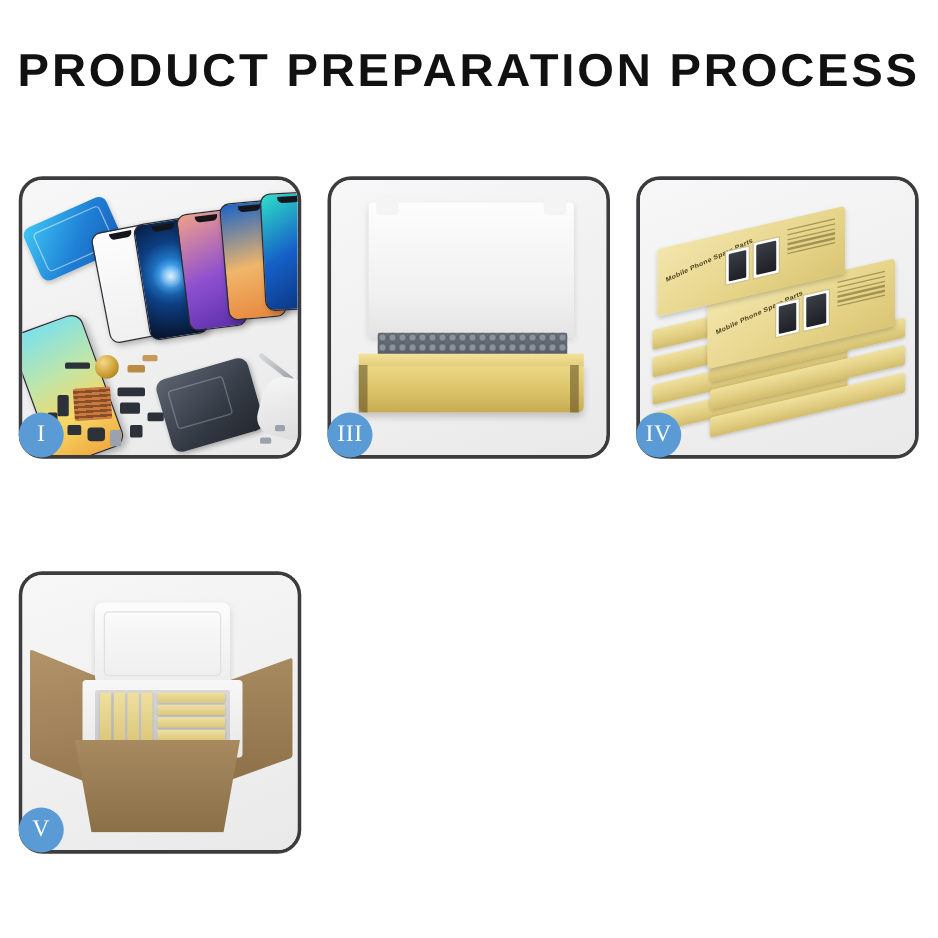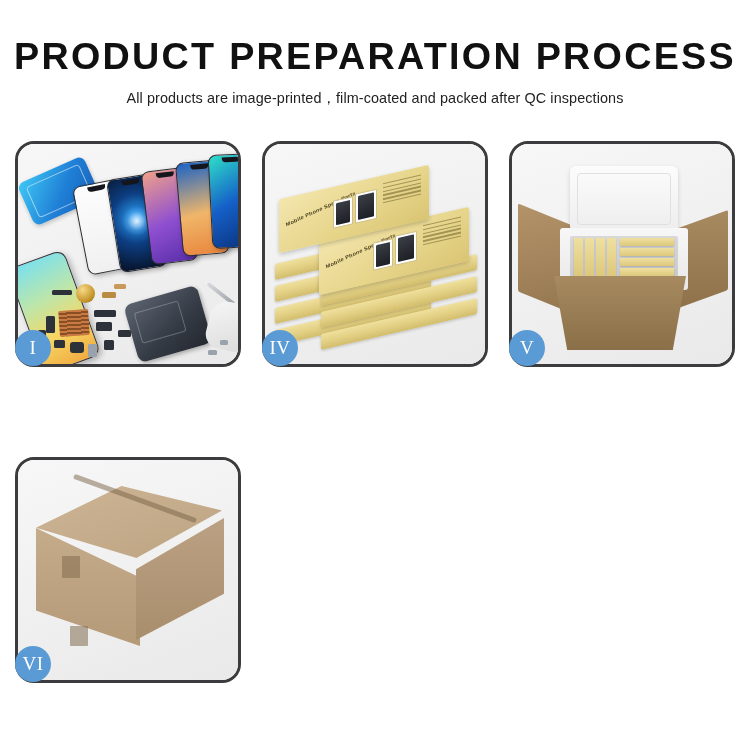--- a/index.html
+++ b/index.html
@@ -255,21 +255,20 @@
     position:absolute;left:52px;top:36px;width:130px;height:5px;
     background:rgba(120,98,70,.5);transform:rotate(20deg);border-radius:2px;
   }
   .p6 .tape{position:absolute;background:rgba(130,108,78,.55);border-radius:1px;}
 </style>
 </head>
 <body>
 
 <div class="header">
   <div class="title">PRODUCT PREPARATION PROCESS</div>
-  <div class="subtitle">All products are image-printed，film-coated and packed after QC inspections</div>
 </div>
 
 <div class="grid">
 
   <div class="panel p1">
     <div class="panel-inner">
       <div class="blue-film"></div>
       <div class="phone-fan">
         <div class="ph a">
             <span class="notch"></span>
@@ -306,20 +305,30 @@
       <span class="chip" style="left:86px;top:196px;width:10px;height:10px;"></span>
       <span class="chip" style="left:100px;top:186px;width:13px;height:7px;"></span>
       <span class="chip" style="left:20px;top:186px;width:8px;height:12px;"></span>
       <span class="chip" style="left:190px;top:206px;width:9px;height:5px;background:#9aa3ad;"></span>
       <span class="chip" style="left:202px;top:196px;width:8px;height:5px;background:#9aa3ad;"></span>
     </div>
     <div class="badge">I</div>
   </div>
 
 
+  <div class="panel p3">
+    <div class="panel-inner">
+      <div class="foam-lid"></div>
+      <div class="bubbles"></div>
+      <div class="box-front"></div>
+      <div class="edge-l"></div>
+      <div class="edge-r"></div>
+    </div>
+    <div class="badge">III</div>
+  </div>
 
   <div class="panel p4">
     <div class="panel-inner">
       <div class="stack">
         <div class="sbox" style="left:4px;top:146px;width:156px;height:16px;transform:skewY(-13deg);"></div>
         <div class="sbox" style="left:4px;top:124px;width:156px;height:16px;transform:skewY(-13deg);"></div>
         <div class="sbox" style="left:4px;top:102px;width:156px;height:16px;transform:skewY(-13deg);"></div>
         <div class="sbox" style="left:4px;top:80px;width:156px;height:16px;transform:skewY(-13deg);"></div>
         <div class="sbox" style="left:50px;top:150px;width:156px;height:16px;transform:skewY(-13deg);"></div>
         <div class="sbox" style="left:50px;top:128px;width:156px;height:16px;transform:skewY(-13deg);"></div>
@@ -378,25 +387,14 @@
       <div class="ybox" style="left:95px;top:94px;width:9px;height:38px;"></div>
       <div class="ybox" style="left:108px;top:94px;width:54px;height:8px;"></div>
       <div class="ybox" style="left:108px;top:104px;width:54px;height:8px;"></div>
       <div class="ybox" style="left:108px;top:114px;width:54px;height:8px;"></div>
       <div class="ybox" style="left:108px;top:124px;width:54px;height:8px;"></div>
       <div class="carton"></div>
     </div>
     <div class="badge">V</div>
   </div>
 
-  <div class="panel p6">
-    <div class="panel-inner">
-      <div class="top-face"></div>
-      <div class="left-face"></div>
-      <div class="right-face"></div>
-      <div class="seam"></div>
-      <span class="tape" style="left:44px;top:96px;width:18px;height:22px;"></span>
-      <span class="tape" style="left:52px;top:166px;width:18px;height:20px;"></span>
-    </div>
-    <div class="badge">VI</div>
-  </div>
 
 </div>
 
 </body></html>

